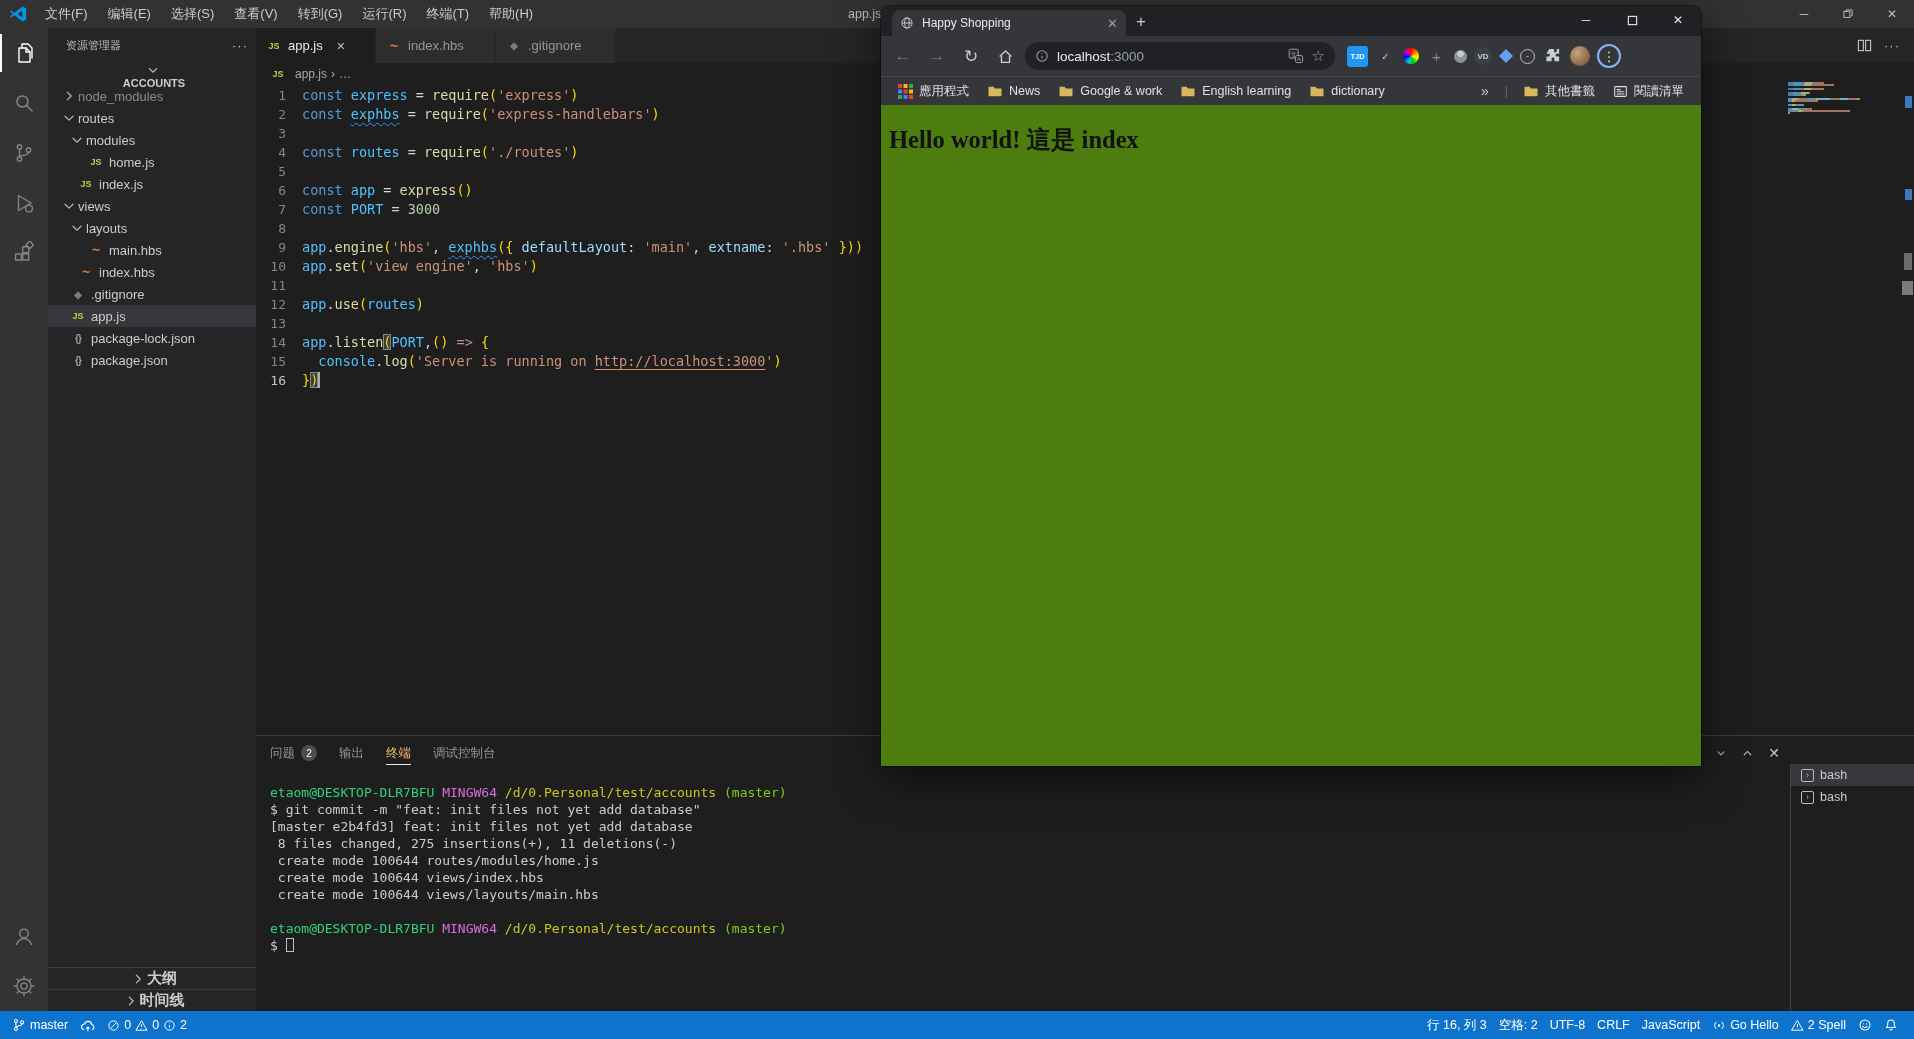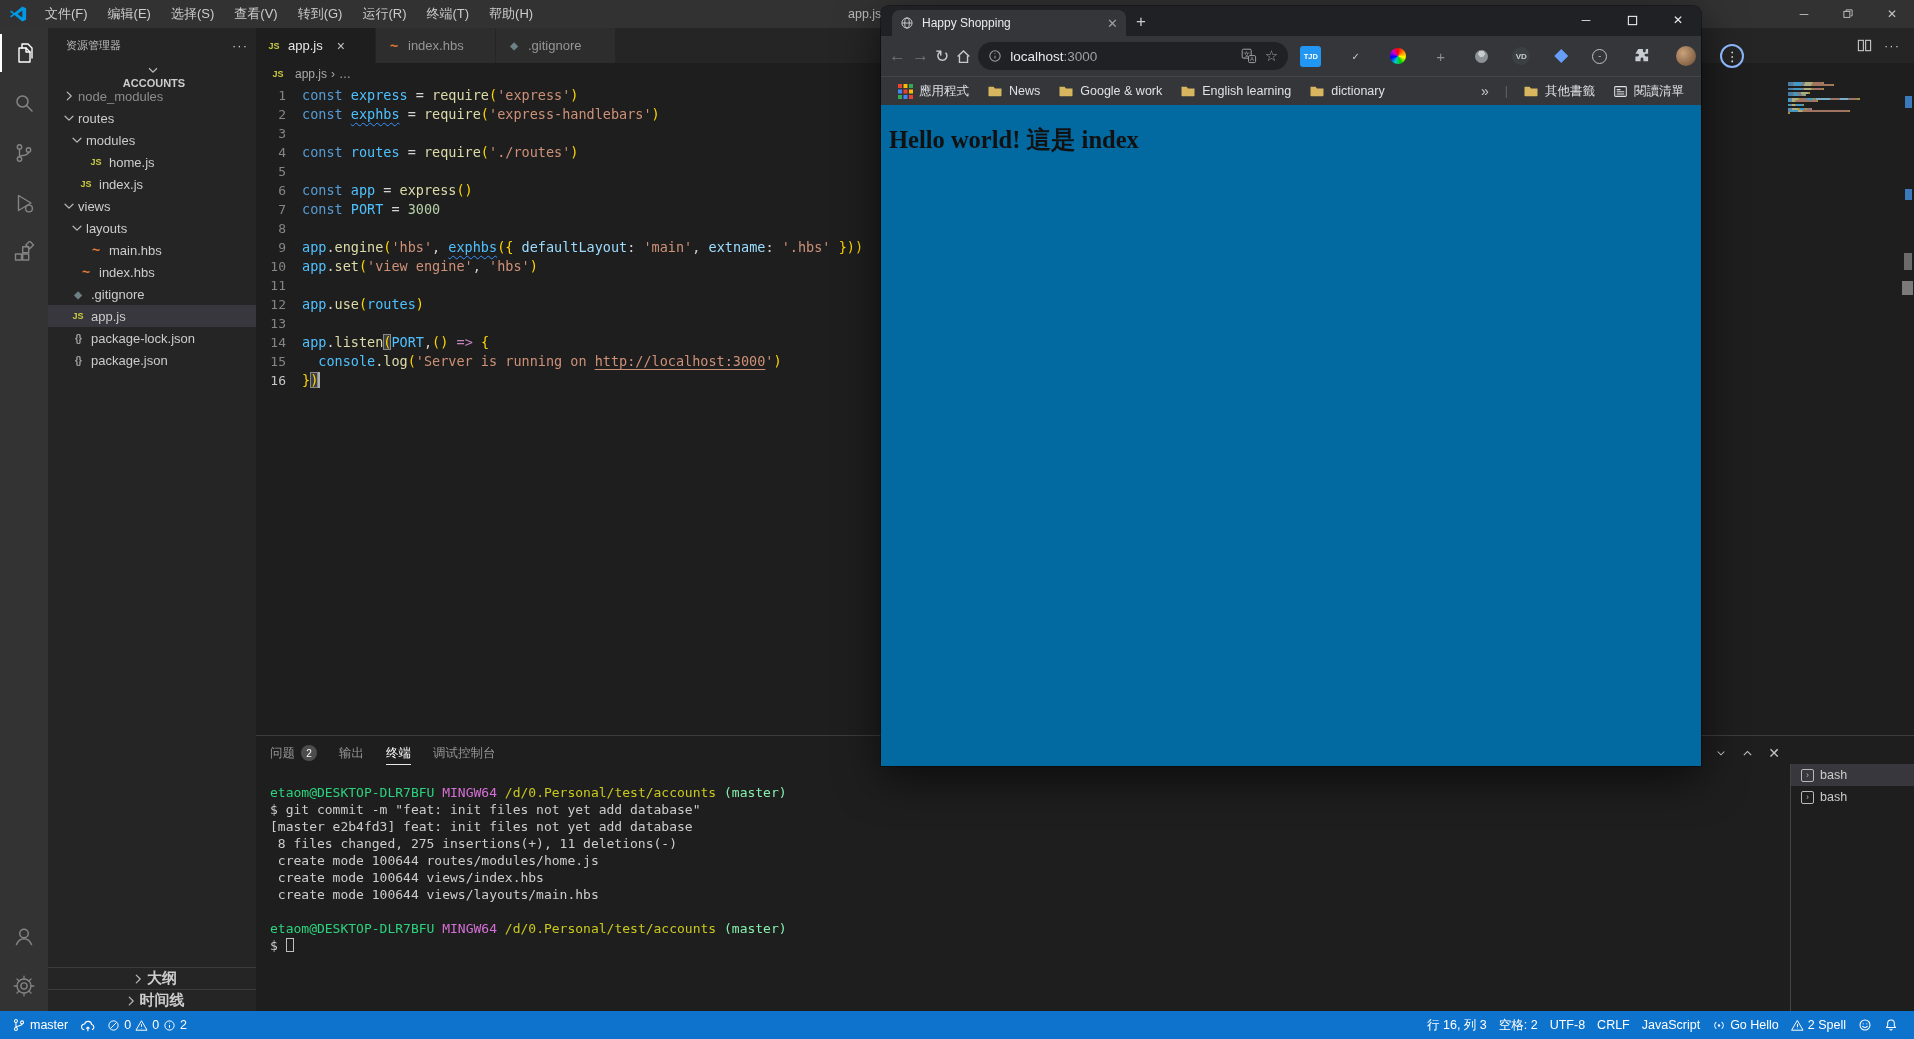--- a/index.html
+++ b/index.html
@@ -65,27 +65,27 @@
   
   .minimap{position:absolute;left:1788px;top:82px;width:112px;z-index:1;}
   .mm-line{height:2px;display:flex;}
   .mm-seg{height:1.6px;opacity:.75;}
   .ov-mark{position:absolute;z-index:1;}
 
   
   .panel{position:absolute;left:0;right:0;bottom:0;height:276px;border-top:1px solid #3c3c3c;background:#1e1e1e;}
   .panel-head{position:absolute;left:0;top:0;right:0;height:34px;display:flex;align-items:center;padding-left:14px;gap:22px;}
   .ptab{height:34px;display:flex;align-items:center;gap:6px;color:#969696;font-size:12.5px;position:relative;}
-  .ptab.active{color:#ffffff;}
+  .ptab.active{color:#fdba74;}
   .ptab.active::after{content:"";position:absolute;left:0;right:0;bottom:5px;height:1px;background:#e7e7e7;}
   .pbadge{background:#4d4d4d;color:#ffffff;border-radius:50%;width:16px;height:16px;font-size:10px;display:flex;align-items:center;justify-content:center;}
   .panel-actions{position:absolute;right:134px;top:0;height:34px;display:flex;align-items:center;gap:14px;color:#c5c5c5;}
   .terminal{position:absolute;left:14px;top:48px;right:130px;bottom:0;font-family:"DejaVu Sans Mono",monospace;font-size:13px;overflow:hidden;}
   .t-line{height:17px;line-height:17px;white-space:pre;}
-  .tg{color:#2dd27e;} .tp{color:#d670d6;} .ty{color:#c9c91e;} .tc{color:#86efac;} .tw{color:#cccccc;}
+  .tg{color:#2dd27e;} .tp{color:#d670d6;} .ty{color:#c9c91e;} .tc{color:#84cc16;} .tw{color:#cccccc;}
   .t-cursor{display:inline-block;width:8px;height:14px;border:1px solid #bfbfbf;vertical-align:-2px;}
   .term-list{position:absolute;right:0;top:28px;bottom:0;width:124px;border-left:1px solid #444444;}
   .term-item{height:22px;display:flex;align-items:center;gap:6px;padding-left:10px;font-size:12.5px;color:#cccccc;}
   .term-item.selected{background:#37373d;}
   .term-glyph{width:13px;height:13px;border:1px solid #b9b9b9;border-radius:2px;font-size:9px;display:flex;align-items:center;justify-content:center;color:#b9b9b9;}
 
   
   .statusbar{position:absolute;left:0;right:0;bottom:0;height:28px;background:#0e73cc;color:#ffffff;display:flex;align-items:center;justify-content:space-between;font-size:12.5px;z-index:1;}
   .sb-left,.sb-right{display:flex;align-items:center;height:100%;}
   .sb-item{display:flex;align-items:center;gap:4px;padding:0 6px;height:100%;}
@@ -100,37 +100,37 @@
   .c-newtab{color:#c7cbd0;font-size:17px;margin:0 0 4px 10px;}
   .c-winctrls{position:absolute;right:0;top:0;height:28px;display:flex;color:#e8eaed;}
   .c-winctrls span{width:46px;display:flex;align-items:center;justify-content:center;font-size:12px;}
   .c-toolbar{height:40px;background:#35363a;display:flex;align-items:center;padding:0 8px;gap:6px;}
   .c-navbtn{color:#c7cbd0;font-size:17px;width:28px;height:28px;display:flex;align-items:center;justify-content:center;}
   .c-navbtn.dis{color:#71757a;}
   .c-pill{flex:0 0 310px;height:28px;background:#202124;border-radius:14px;display:flex;align-items:center;padding:0 10px;color:#9aa0a6;gap:8px;}
   .c-url{font-size:13.5px;color:#e8eaed;}
   .c-url .port{color:#9aa0a6;}
   .c-pill .grow{flex:1;}
-  .c-exts{display:flex;align-items:center;gap:24px;margin-left:6px;}
+  .c-exts{display:flex;align-items:center;gap:7px;margin-left:6px;}
   .ext{width:21px;height:21px;display:flex;align-items:center;justify-content:center;font-size:10px;color:#c7cdd3;}
   .ext-tjd{background:#2196f3;color:#fff;font-weight:bold;font-size:7.5px;border-radius:3px;}
   .ext-wheel{background:conic-gradient(#f00,#ff8000,#ff0,#0c0,#0cc,#00f,#c0c,#f00);border-radius:50%;width:16px;height:16px;}
   .ext-cross{font-size:15px;color:#8a8f94;}
   .ext-person{width:13px;height:13px;border-radius:50%;background:radial-gradient(circle at 50% 30%,#c7cbd0 28%,#8d9297 30%);}
   .ext-vd{background:#3c4043;border-radius:50%;font-weight:bold;font-size:8px;width:18px;height:18px;}
   .ext-kite{width:14px;height:14px;background:#669df6;clip-path:polygon(50% 0,100% 50%,50% 100%,0 50%);}
   .ext-face{width:15px;height:15px;border:1.5px solid #bdc1c6;border-radius:50%;font-size:9px;}
   .ext-avatar{width:20px;height:20px;border-radius:50%;background:radial-gradient(circle at 35% 35%,#caa27a,#6b4a33);}
   .ext-menu{width:24px;height:24px;border:2px solid #8ab4f8;border-radius:50%;color:#e8eaed;font-size:13px;}
   .c-bookmarks{height:29px;background:#35363a;border-top:1px solid #42454a;display:flex;align-items:center;padding:0 10px;gap:4px;font-size:12.5px;color:#dee1e6;}
   .bm{display:flex;align-items:center;gap:6px;padding:0 7px;height:100%;}
   .bm-spacer{flex:1;}
   .bm-sep{color:#5f6368;padding:0 4px;}
   .bm-more{color:#c7cbd0;font-size:14px;padding:0 8px;}
-  .c-content{position:absolute;left:0;top:99px;right:0;bottom:0;background:#0369a1;overflow:hidden;}
+  .c-content{position:absolute;left:0;top:99px;right:0;bottom:0;background:#4d7c0f;overflow:hidden;}
   .c-content h1{margin:18px 0 0 8px;font-family:"Liberation Serif",serif;font-size:24.5px;color:#111111;font-weight:bold;}
 </style>
 </head>
 <body>
 
 <div class="stage">
 
   <div class="titlebar">
     <span class="vslogo">
       <svg width="18" height="18" viewBox="0 0 100 100">

